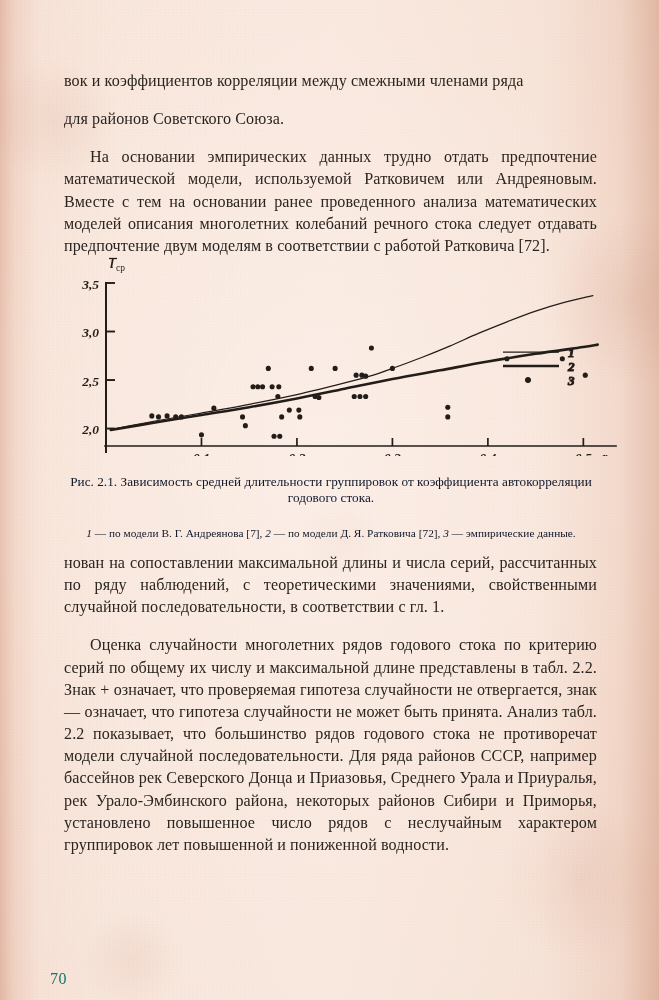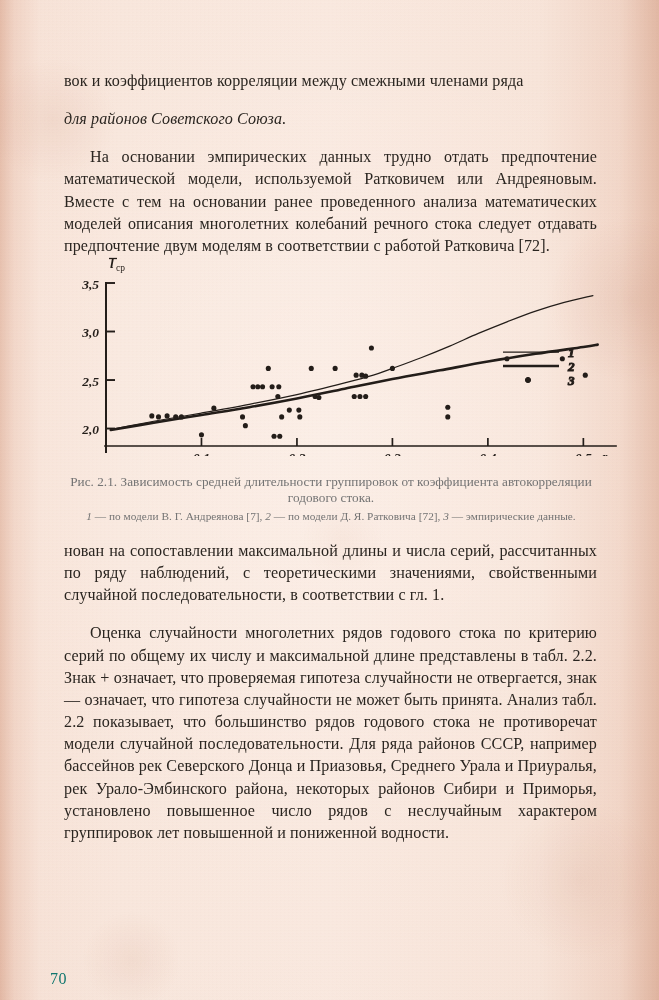--- a/index.html
+++ b/index.html
@@ -40,32 +40,32 @@
     color:#2a2520;
     font-size:16.1px;
     line-height:22.15px;
     text-align:justify;
     text-justify:inter-word;
     letter-spacing:.1px;
     -webkit-font-smoothing:antialiased;
   }
   .txtblock p{margin:16px;}
   .txtblock p.ind{text-indent:26px;}
-  .lastline{text-align:left;font-style:italic;}
+  .lastline{text-align:left;}
 
   
   #figure{position:absolute;left:48px;top:256px;width:570px;height:200px;}
   svg.plot{display:block;}
 
   #figcap{
     position:absolute;left:48px;top:474px;width:566px;
-    color:#737373;text-align:center;
+    color:#0f172a;text-align:center;
   }
   #figcap .capmain{font-size:13.2px;line-height:16.2px;letter-spacing:.05px;}
-  #figcap .capsub{font-size:11.3px;line-height:14px;margin-top:3px;letter-spacing:.02px;}
+  #figcap .capsub{font-size:11.3px;line-height:14px;margin-top:20px;letter-spacing:.02px;}
   #figcap .capsub i{font-style:italic;}
 
   #pagenum{
     position:absolute;left:50px;top:970px;
     font-size:16px;color:#0f766e;letter-spacing:.5px;
   }
 </style>
 </head>
 <body>
 
@@ -170,19 +170,19 @@
     </svg>
   </div>
 
   <div id="figcap">
     <div class="capmain">Рис. 2.1. Зависимость средней длительности группировок от коэффициента автокорреляции годового стока.</div>
     <div class="capsub">
       <i>1</i><span> — по модели В. Г. Андреянова [7], </span><i>2</i><span> — по модели Д. Я. Ратковича [72], </span><i>3</i><span> — эмпирические данные.</span>
     </div>
   </div>
 
-  <div class="txtblock" id="blk-bottom" style="top:524px;">
+  <div class="txtblock" id="blk-bottom" style="top:536px;">
     <p>нован на сопоставлении максимальной длины и числа серий, рассчитанных по ряду наблюдений, с теоретическими значениями, свойственными случайной последовательности, в соответствии с гл. 1.</p>
     <p class="ind">Оценка случайности многолетних рядов годового стока по критерию серий по общему их числу и максимальной длине представлены в табл. 2.2. Знак + означает, что проверяемая гипотеза случайности не отвергается, знак — означает, что гипотеза случайности не может быть принята. Анализ табл. 2.2 показывает, что большинство рядов годового стока не противоречат модели случайной последовательности. Для ряда районов СССР, например бассейнов рек Северского Донца и Приазовья, Среднего Урала и Приуралья, рек Урало-Эмбинского района, некоторых районов Сибири и Приморья, установлено повышенное число рядов с неслучайным характером группировок лет повышенной и пониженной водности.</p>
   </div>
 
   <div id="pagenum">70</div>
 </div>
 
 </body></html>

